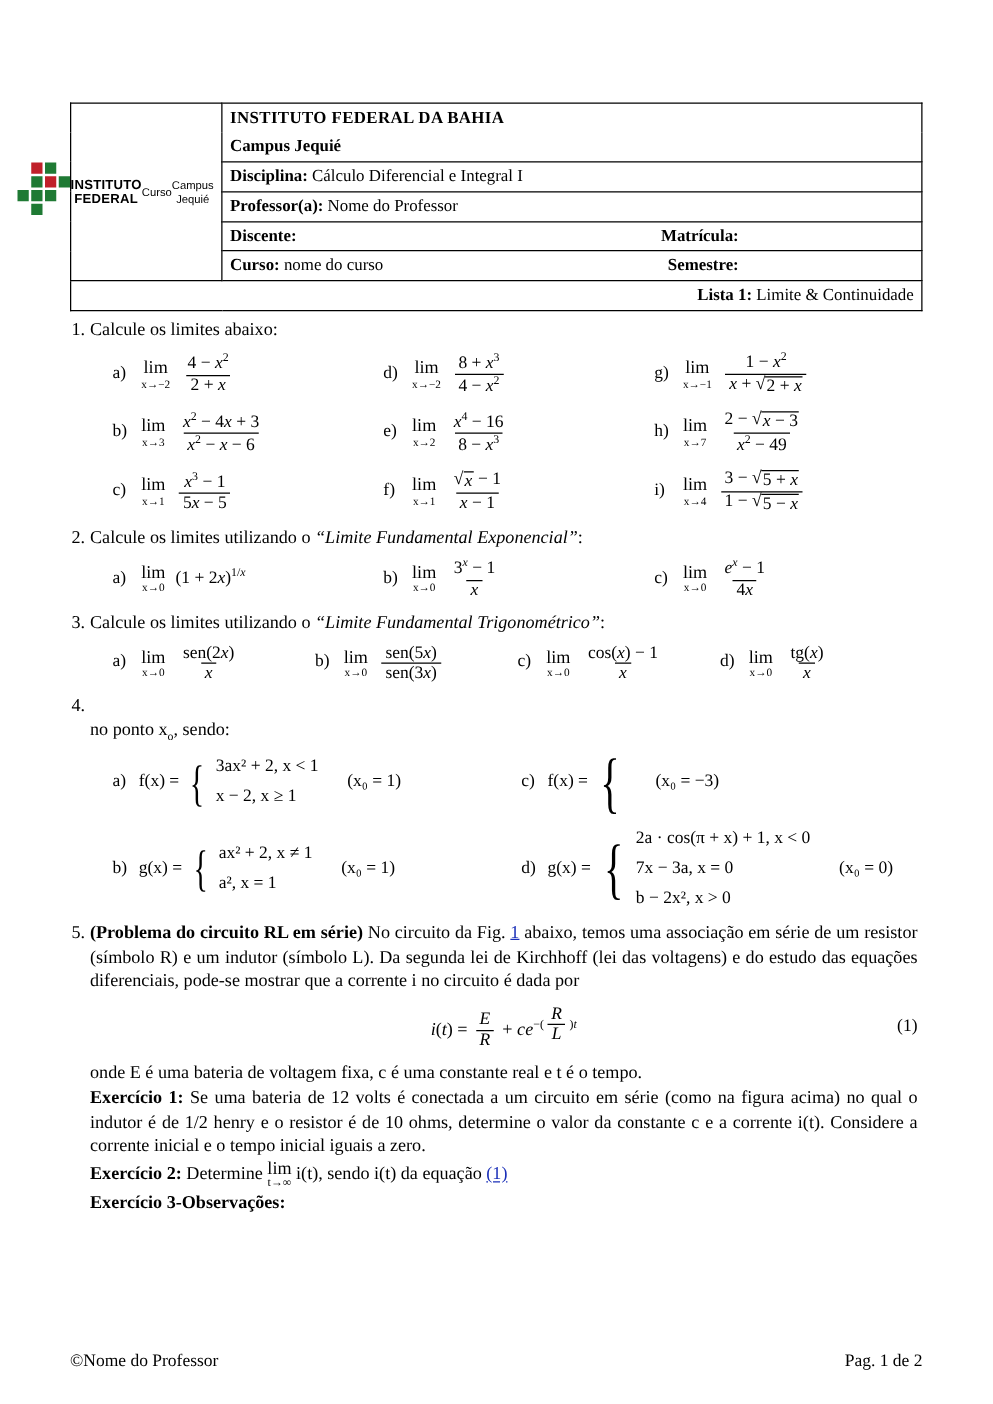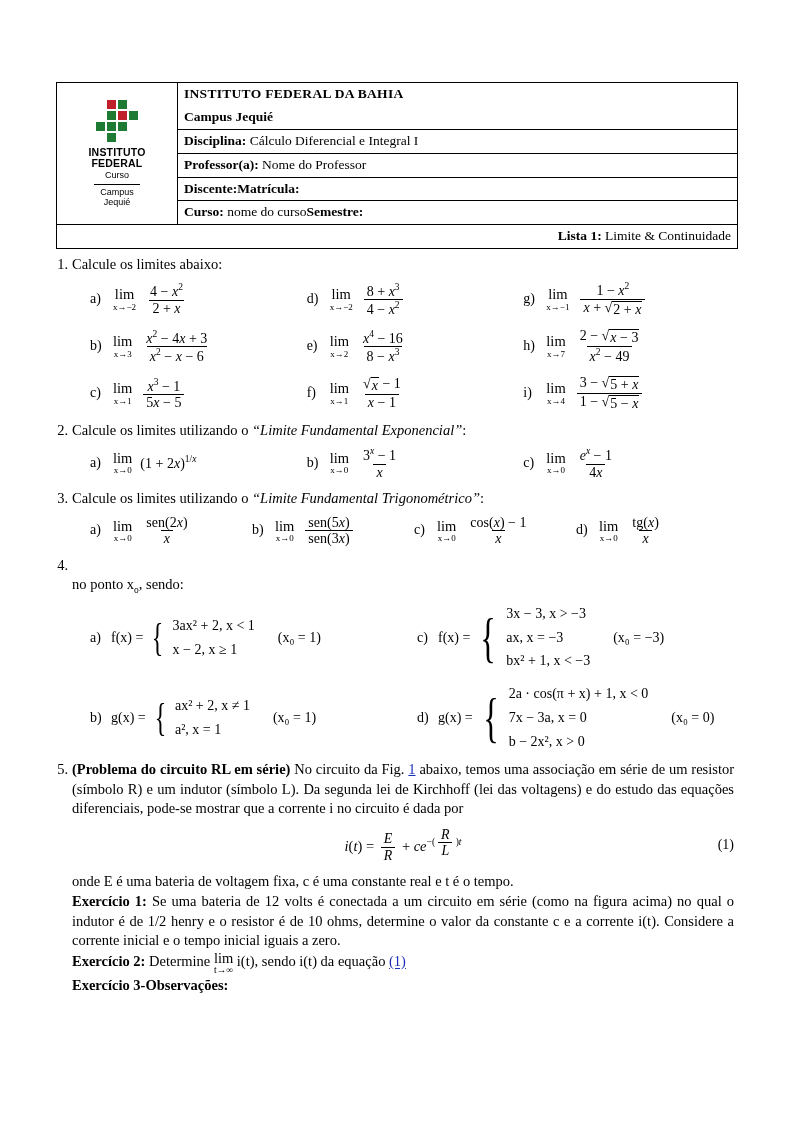--- a/index.html
+++ b/index.html
@@ -41,21 +41,21 @@
     line-height: 1.25;
   }
   .logo-cell {
     width: 108px;
     text-align: center;
     vertical-align: middle;
     padding: 6px 4px 6px 4px;
   }
   .logo-box {
     display: flex;
-    flex-direction: column;
+    flex-direction: row;
     align-items: center;
     justify-content: flex-end;
   }
   .logo-grid {
     display: grid;
     grid-template-columns: repeat(4, 9px);
     grid-template-rows: repeat(4, 9px);
     gap: 2px;
     margin-bottom: 5px;
   }
@@ -91,21 +91,21 @@
     font-size: 15px;
     letter-spacing: .3px;
   }
   .title-sub {
     text-align: left;
     font-weight: bold;
     font-size: 13.5px;
   }
   .no-border-bottom { border-bottom: none !important; }
   .no-border-top { border-top: none !important; }
-  .row-split { display: flex; }
+  .row-split { display: flex; justify-content: space-between; }
   .lbl { font-weight: bold; }
   .centered { text-align: right; }
 
   
   .content {
     position: absolute;
     left: 44px;
     top: 255px;
     width: 690px;
     font-size: 14.5px;
@@ -583,25 +583,20 @@
               </span>
               <span class="cond">(x₀ = 1)</span>
             </span>
           </div>
 
           <div class="item">
             <span class="item-lbl">c)</span>
             <span class="pw">
               <span>f(x) =</span>
               <span class="brace" style="font-size:54px;">{</span>
-              <span class="pw-lines">
-                <span class="pw-line">3x − 3, x &gt; −3</span>
-                <span class="pw-line">ax, x = −3</span>
-                <span class="pw-line">bx² + 1, x &lt; −3</span>
-              </span>
               <span class="cond">(x₀ = −3)</span>
             </span>
           </div>
 
           <div class="item">
             <span class="item-lbl">b)</span>
             <span class="pw">
               <span>g(x) =</span>
               <span class="brace">{</span>
               <span class="pw-lines">
@@ -665,14 +660,18 @@
 
           <p>
             <span class="exlabel">Exercício 3-Observações:</span>
           </p>
         </div>
       </li>
 
     </ol>
   </div>
 
+  <div class="footer">
+    <span>©Nome do Professor</span>
+    <span>Pag. 1 de 2</span>
+  </div>
 
 </div>
 
 </body></html>

